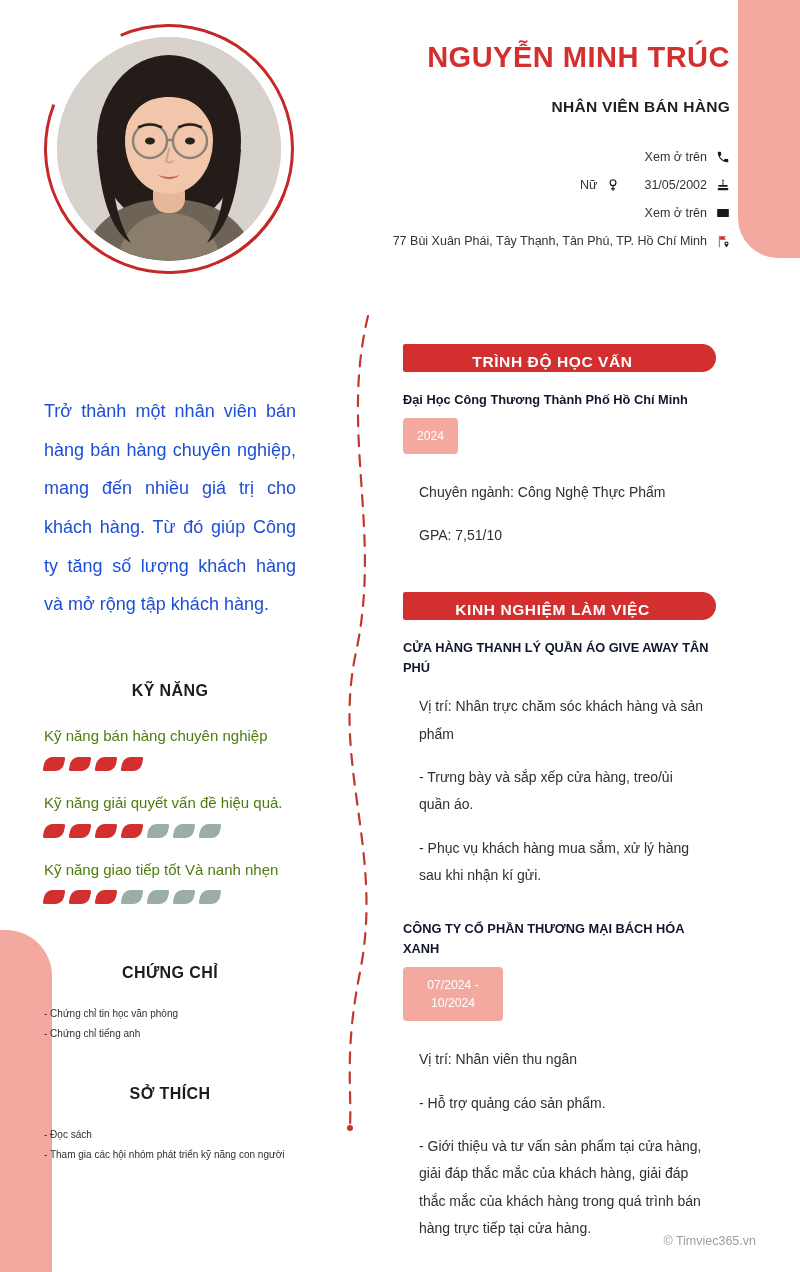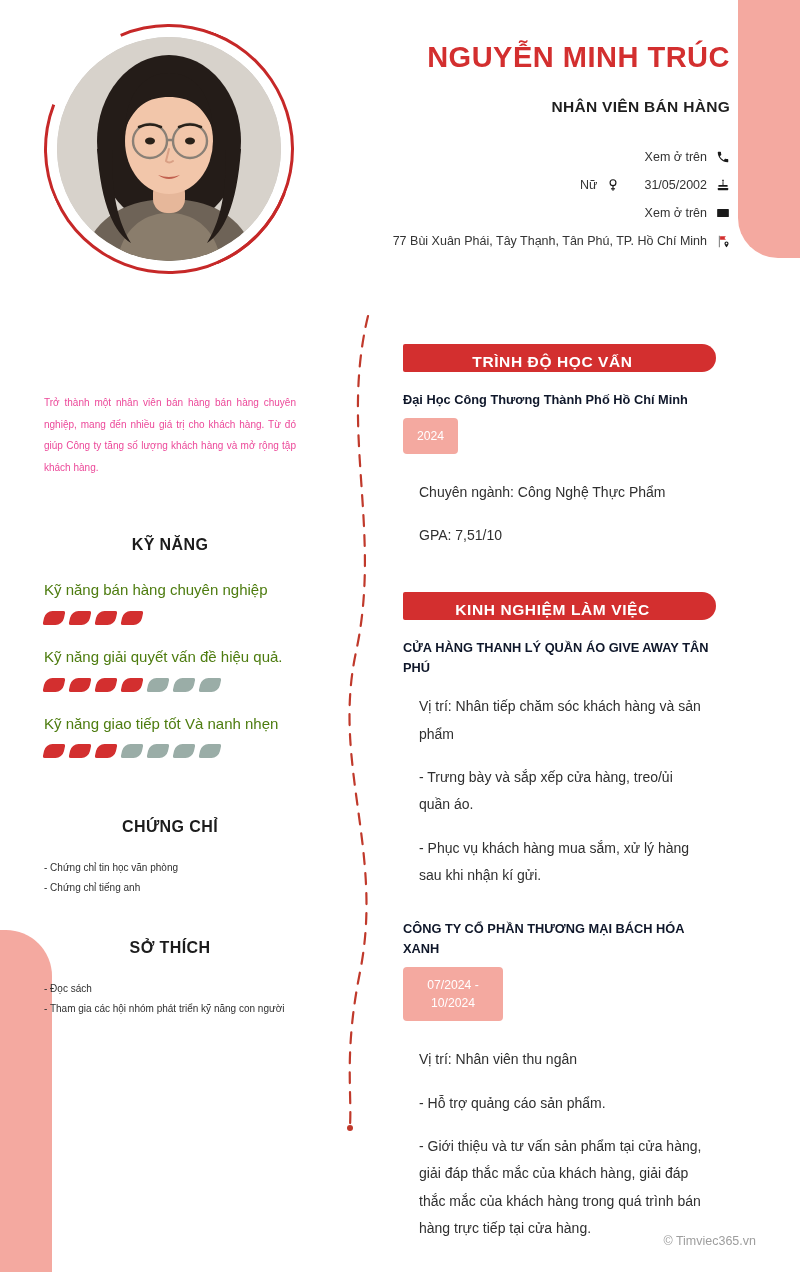--- a/index.html
+++ b/index.html
@@ -119,24 +119,24 @@
   .ico svg { display:block; }
   .sep { display: inline-block; width: 8px; }
 
   
   .left-col {
     position: absolute;
     left: 44px; top: 392px;
     width: 252px;
   }
   .objective {
-    font-size: 10px;
+    font-size: 18px;
     line-height: 2.15;
     text-align: justify;
-    color: #ec4899;
+    color: #1d4ed8;
     margin: 0;
   }
   .left-heading {
     font-size: 16px;
     font-weight: bold;
     color: #1c1c1c;
     text-align: center;
     letter-spacing: .4px;
     margin: 0;
   }
@@ -398,21 +398,21 @@
     <p class="entry-line">Chuyên ngành: Công Nghệ Thực Phẩm</p>
     <p class="entry-line">GPA: 7,51/10</p>
   </div>
 
   <div class="gap-lg"></div>
 
   <div class="section-banner">KINH NGHIỆM LÀM VIỆC</div>
 
   <div>
     <p class="entry-title">CỬA HÀNG THANH LÝ QUẦN ÁO GIVE AWAY TÂN PHÚ</p>
-    <p class="entry-line">Vị trí: Nhân tiếp chăm sóc khách hàng và sản phẩm</p>
+    <p class="entry-line">Vị trí: Nhân trực chăm sóc khách hàng và sản phẩm</p>
     <p class="entry-line">- Trưng bày và sắp xếp cửa hàng, treo/ủi quần áo.</p>
     <p class="entry-line">- Phục vụ khách hàng mua sắm, xử lý hàng sau khi nhận kí gửi.</p>
   </div>
 
   <div class="gap-md"></div>
 
   <div>
     <p class="entry-title">CÔNG TY CỔ PHẦN THƯƠNG MẠI BÁCH HÓA XANH</p>
     <span class="date-chip" style="width:100px">07/2024 - 10/2024</span>
     <p class="entry-line">Vị trí: Nhân viên thu ngân</p>

